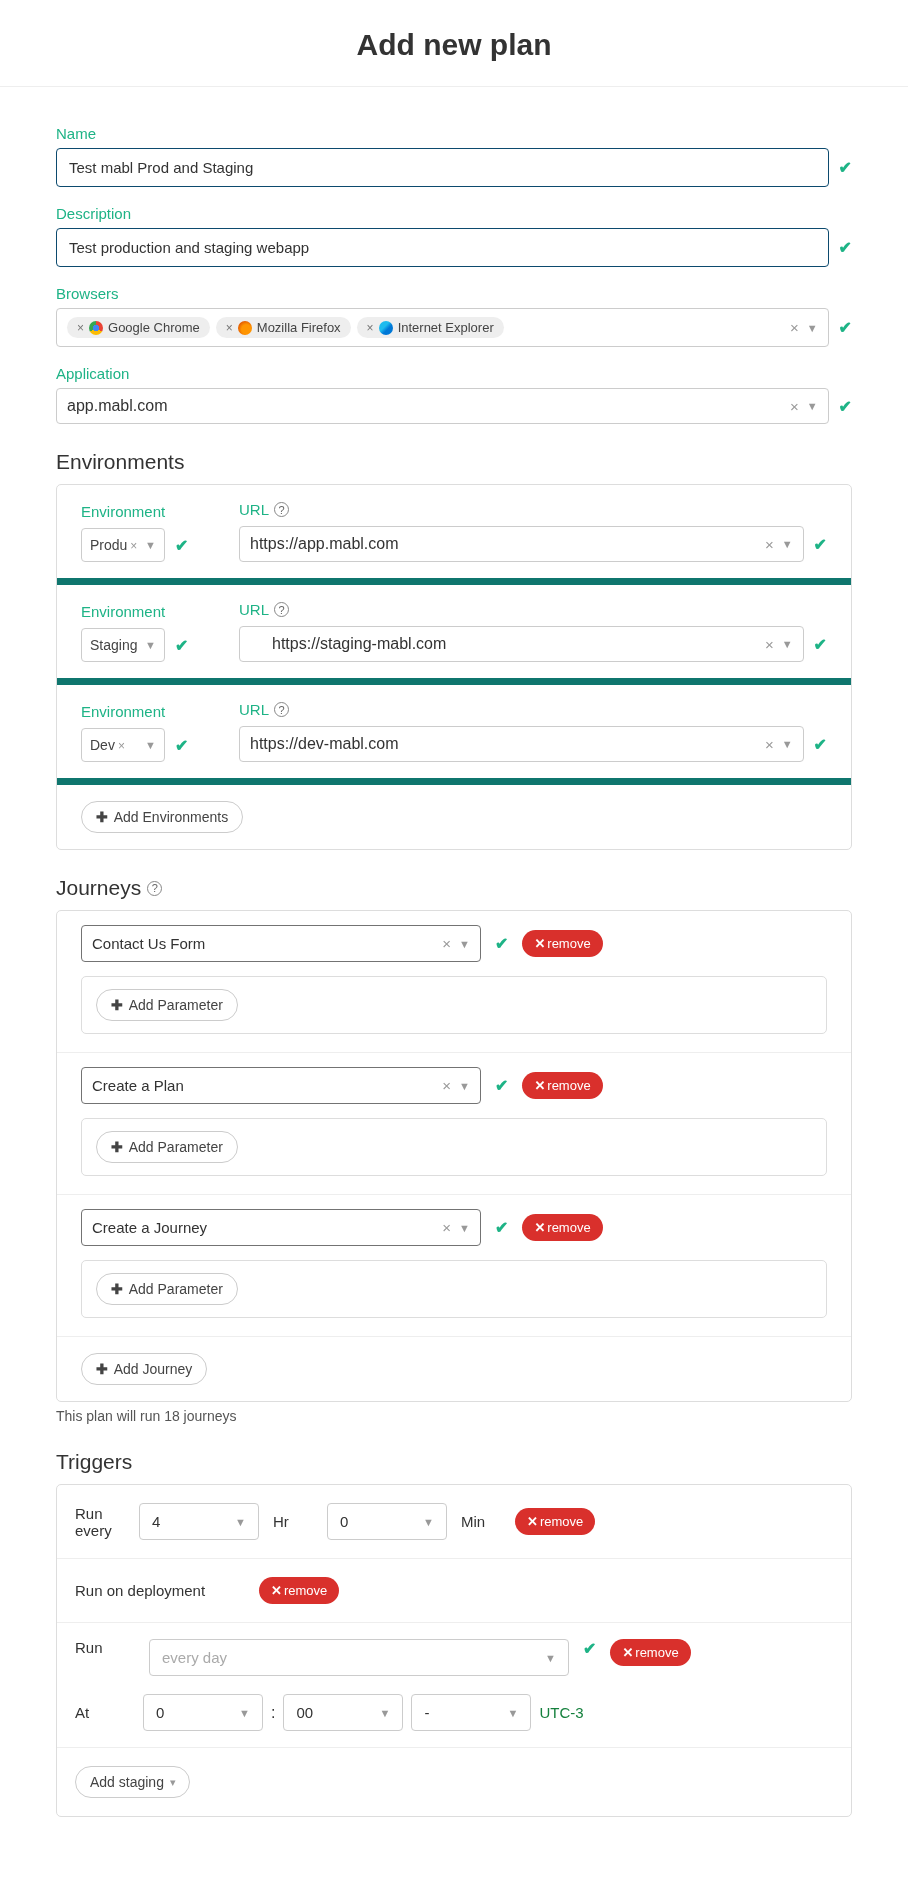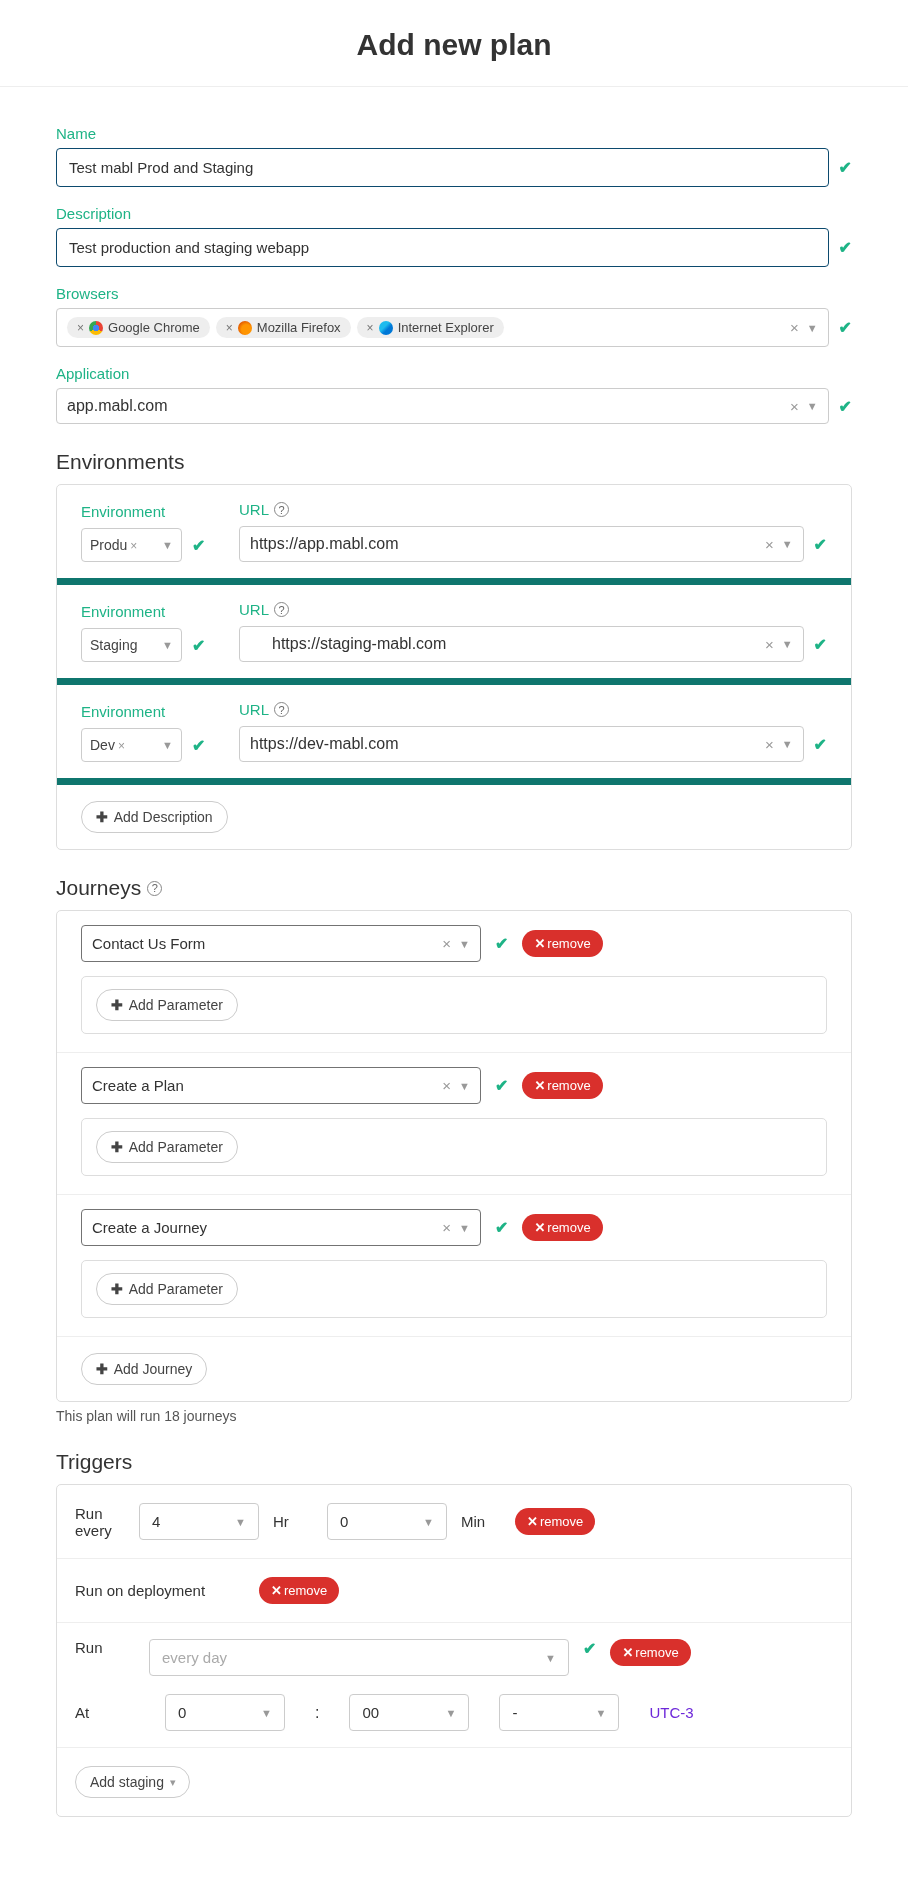--- a/index.html
+++ b/index.html
@@ -35,21 +35,21 @@
 .help { display: inline-flex; width: 15px; height: 15px; border: 1px solid #888; border-radius: 50%; font-size: 11px; align-items: center; justify-content: center; color: #666; }
 .panel { border: 1px solid #ddd; border-radius: 5px; }
 .panel-section { padding: 16px 24px; border-bottom: 7px solid #0f766e; }
 .panel-section:last-child { border-bottom: none; }
 .env-row { display: flex; gap: 28px; align-items: flex-end; }
 .env-col.env { flex: 0 0 130px; }
 .env-col.url { flex: 1; }
 .env-label { color: #1eb386; font-size: 15px; margin-bottom: 8px; display:flex; align-items:center; gap:5px;}
 .env-select {
   display: flex; align-items: center; justify-content: space-between;
-  border: 1px solid #ccc; border-radius: 4px; padding: 8px 8px; font-size: 14px; color: #444; width: 101px;
+  border: 1px solid #ccc; border-radius: 4px; padding: 8px 8px; font-size: 14px; color: #444; width: 84px;
 }
 .env-select .clr { color:#999; font-size:12px; margin-left:3px; cursor:pointer;}
 .env-select .caret { color:#999; font-size:11px; }
 .with-check { display: flex; align-items: center; gap: 10px; }
 .pill-btn {
   display: inline-flex; align-items: center; gap: 6px; border: 1px solid #ccc;
   background: #fff; border-radius: 18px; padding: 7px 14px; font-size: 14px; color: #444; cursor: pointer;
 }
 .pill-btn .plus { font-weight: bold; }
 .journey-block { padding: 14px 24px 0; border-bottom: 1px solid #eee;}
@@ -74,22 +74,22 @@
 .num-select {
   display:flex; align-items:center; justify-content:space-between; border:1px solid #ccc; border-radius:4px;
   padding: 9px 12px; width: 120px; font-size:15px;
 }
 .num-select .caret{color:#999; font-size:11px;}
 .num-select.wide{width:420px; color:#aaa;}
 .num-select.mid{width:120px;}
 .unit{font-size:15px; color:#333; width:40px;}
 .trigger-block{ padding: 16px 18px; border-bottom:1px solid #eee;}
 .trigger-block .row1{display:flex; align-items:flex-start; gap:14px; margin-bottom:18px;}
-.trigger-block .row2{display:flex; align-items:center; gap:30px;}
-.tz{font-size:15px; color:#6d28d9;}
+.trigger-block .row2{display:flex; align-items:center; gap:8px;}
+.tz{font-size:15px; color:#15803d;}
 .add-trigger-row{padding:18px;}
 </style>
 </head>
 <body>
 
 <div class="page">
   <h1 class="title">Add new plan</h1>
   <div class="content">
 
     <div class="field-label">Name</div>
@@ -224,21 +224,21 @@
               <span class="caret">▼</span>
             </div>
           </div>
           <span class="check">✔</span>
         </div>
       </div>
     </div>
         </div>
         <div class="panel-section"><button class="pill-btn">
   <span class="plus">✚</span>
-  <span>Add Description</span>
+  <span>Add Environments</span>
           </button></div>
       </div>
 
     <div class="section-heading">
       <span>Journeys</span>
       <span class="help">?</span>
     </div>
     <div class="panel" id="journeys-panel">
         <div class="journey-block">
     <div class="journey-top">

